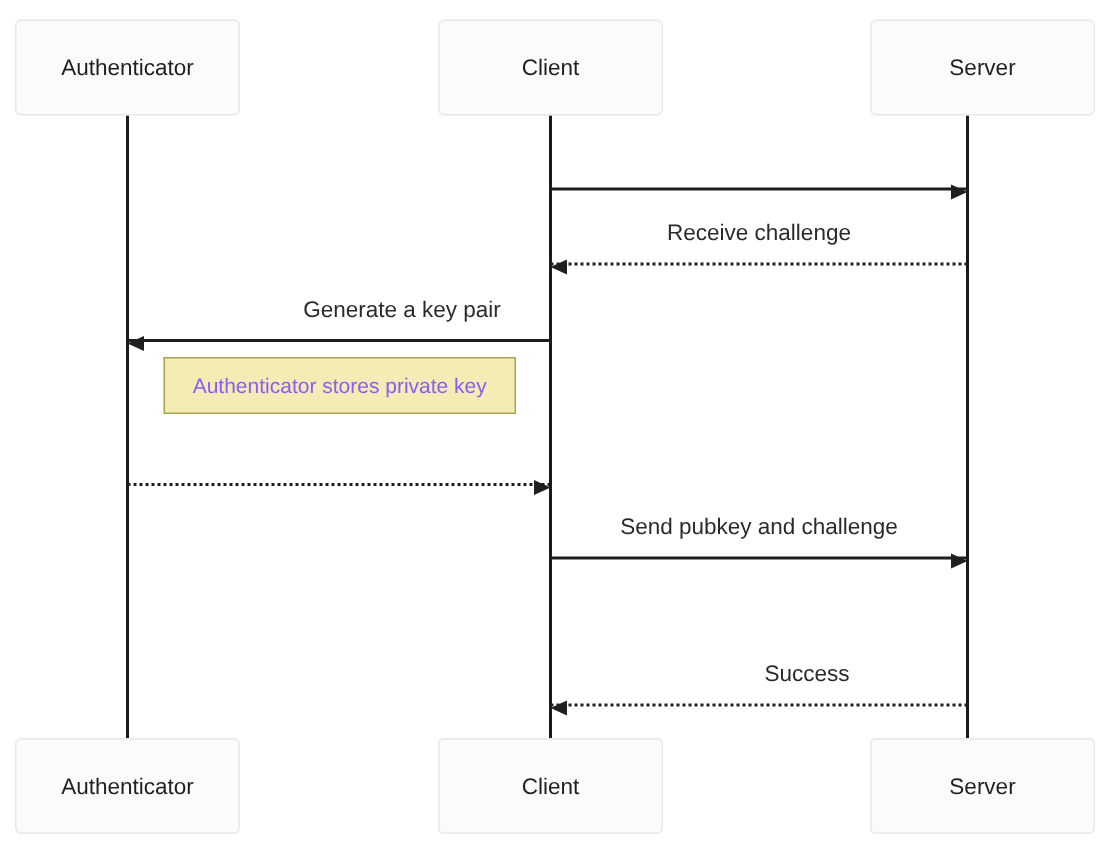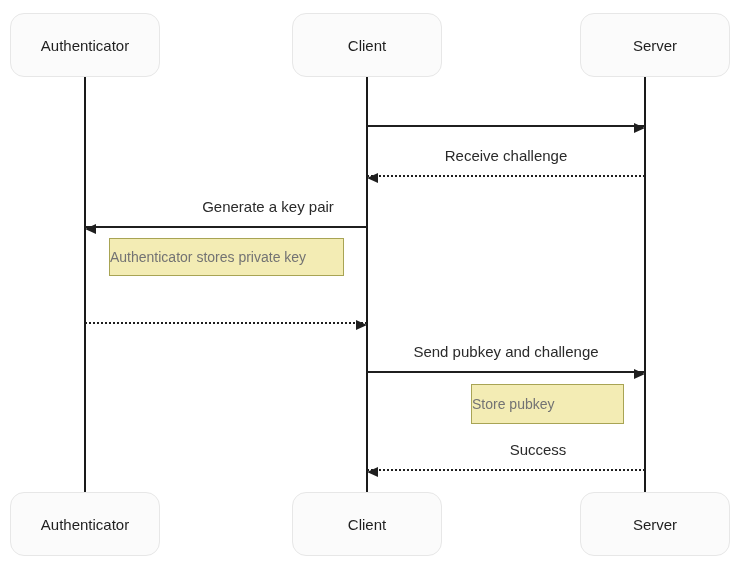--- a/index.html
+++ b/index.html
@@ -12,21 +12,21 @@
     overflow: hidden;
   }
 
   
   .actor-box {
     position: absolute;
     width: 148px;
     height: 62px;
     background: #fbfbfb;
     border: 1px solid #e7e7e7;
-    border-radius: 14px;
+    border-radius: 4px;
     display: flex;
     align-items: center;
     justify-content: center;
     font-size: 15px;
     color: #1f1f1f;
   }
   .actor-top { top: 13px; }
   .actor-bottom { top: 492px; }
   .actor-auth { left: 10px; }
   .actor-client { left: 292px; }
@@ -77,23 +77,23 @@
   .head-right { right: 0; border-left: 11px solid #1f1f1f; }
   .head-left  { left: 0;  border-right: 11px solid #1f1f1f; }
 
   
   .note-box {
     position: absolute;
     background: #f3ecb4;
     border: 1px solid #a8a454;
     display: flex;
     align-items: center;
-    justify-content: flex-start;
+    justify-content: center;
     font-size: 14px;
-    color: #737373;
+    color: #8b5cf6;
   }
   .note-1 { left: 109px; top: 238px; width: 233px; height: 36px; }
   .note-2 { left: 471px; top: 384px; width: 151px; height: 38px; }
 
   
   .y-msg1-label { top: 96px; }  .y-msg1-line { top: 125px; }
   .y-msg2-label { top: 146px; } .y-msg2-line { top: 175px; }
   .y-msg3-label { top: 197px; } .y-msg3-line { top: 226px; }
   .y-msg4-label { top: 293px; } .y-msg4-line { top: 322px; }
   .y-msg5-label { top: 342px; } .y-msg5-line { top: 371px; }
@@ -138,23 +138,20 @@
 
   <div class="msg-line dotted line-ac y-msg4-line">
     <span class="head head-right"></span>
   </div>
 
   <div class="msg-label span-cs y-msg5-label">Send pubkey and challenge</div>
   <div class="msg-line solid line-cs y-msg5-line">
     <span class="head head-right"></span>
   </div>
 
-  <div class="note-box note-2">
-    <span>Store pubkey</span>
-  </div>
 
   <div class="msg-label span-cs y-msg6-label">Success</div>
   <div class="msg-line dotted line-cs y-msg6-line">
     <span class="head head-left"></span>
   </div>
 
   <div class="actor-box actor-bottom actor-auth">
     <span>Authenticator</span>
   </div>
   <div class="actor-box actor-bottom actor-client">

